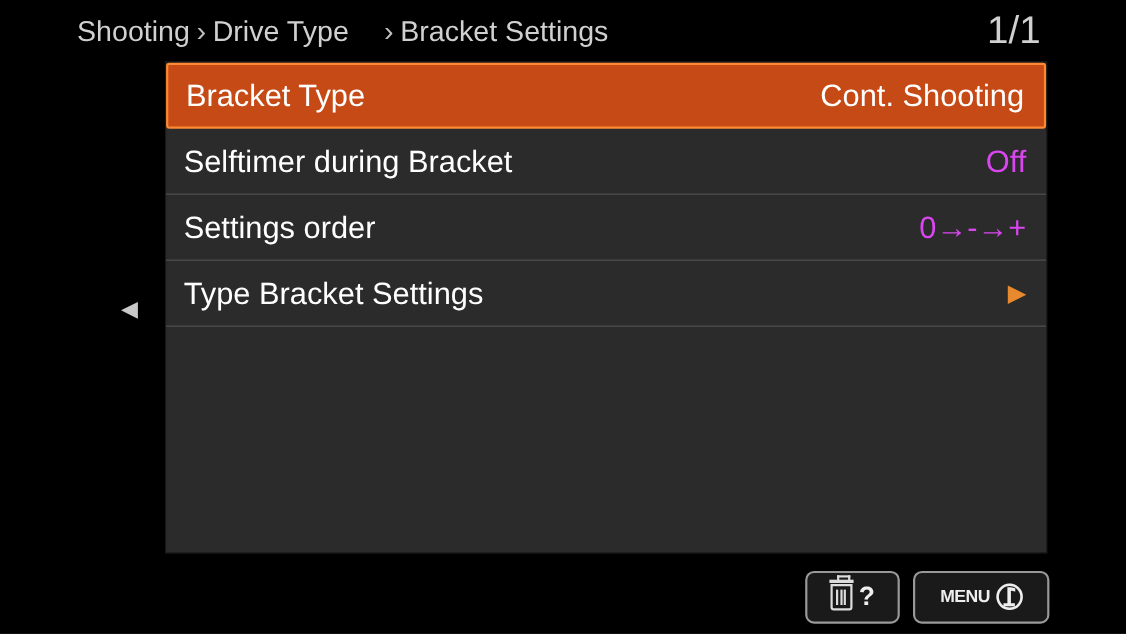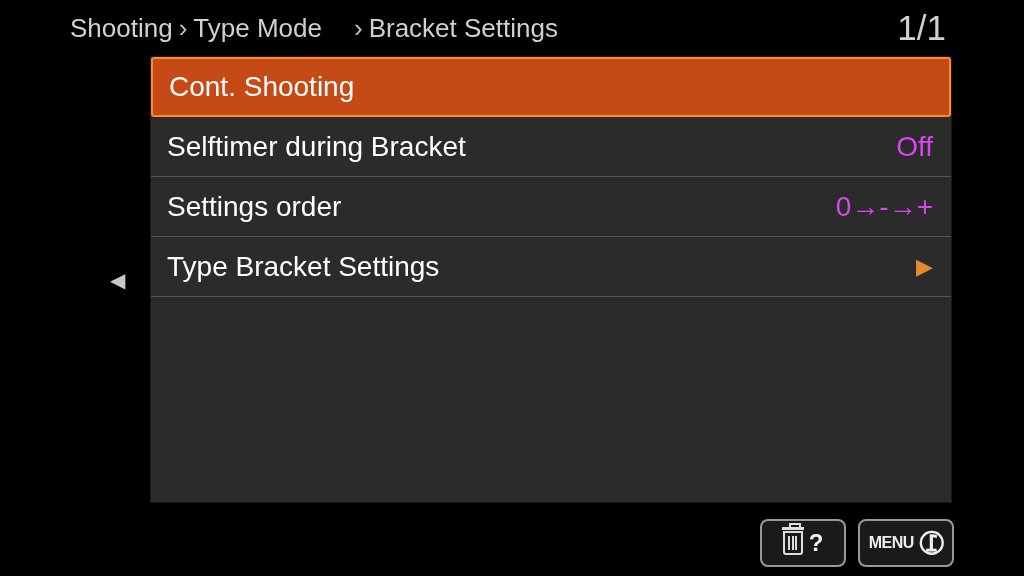--- a/index.html
+++ b/index.html
@@ -159,31 +159,32 @@
       font-weight: bold;
       transform: scaleX(-1);
     }
   </style>
 </head>
 <body>
 
 <div class="breadcrumb">
   <span class="breadcrumb-item">Shooting</span>
   <span class="breadcrumb-sep">›</span>
-  <span class="breadcrumb-item">Type Mode</span>
+  <span class="breadcrumb-item">Drive Type</span>
   <span class="breadcrumb-sep" style="margin-left:28px">›</span>
   <span class="breadcrumb-item">Bracket Settings</span>
   <span class="breadcrumb-spacer"></span>
   <span class="page-indicator">1/1</span>
 </div>
 
 <div class="nav-arrow-left">◀</div>
 
 <div class="menu-container">
   <div class="menu-row selected">
+    <span class="menu-label">Bracket Type</span>
     <span class="menu-value white">Cont. Shooting</span>
   </div>
   <div class="menu-row">
     <span class="menu-label">Selftimer during Bracket</span>
     <span class="menu-value">Off</span>
   </div>
   <div class="menu-row">
     <span class="menu-label">Settings order</span>
     <span class="menu-value">0→-→+</span>
   </div>
@@ -197,17 +198,17 @@
   <div class="footer-btn" style="width:86px">
     <div class="trash-icon">
       <div class="trash-lines">
           <span></span>
           <span></span>
           <span></span>
         </div>
     </div>
     <span class="question-mark">?</span>
   </div>
-  <div class="footer-btn" style="width:96px">
+  <div class="footer-btn" style="width:124px">
     <span class="menu-text">MENU</span>
     <span class="back-arrow">➀</span>
   </div>
 </div>
 
 </body></html>

